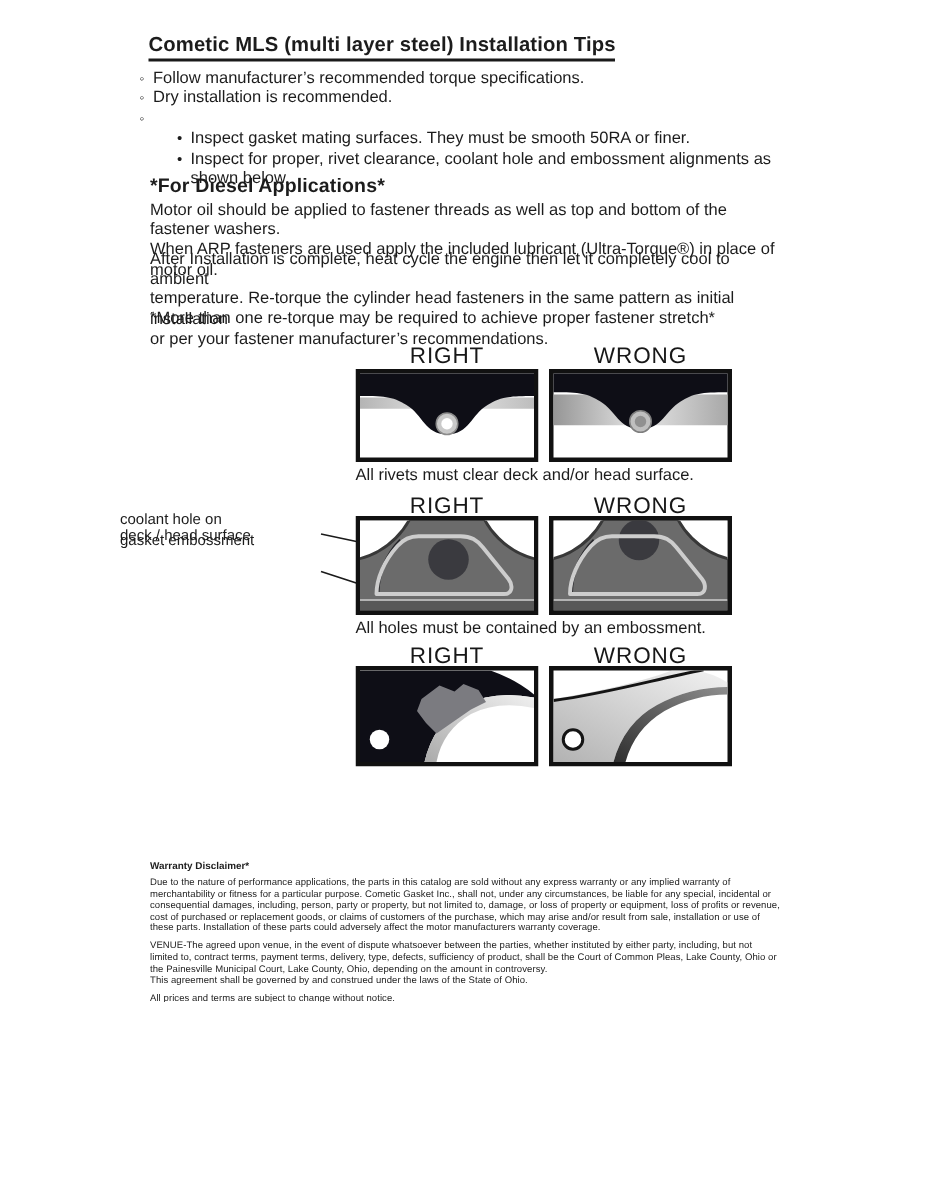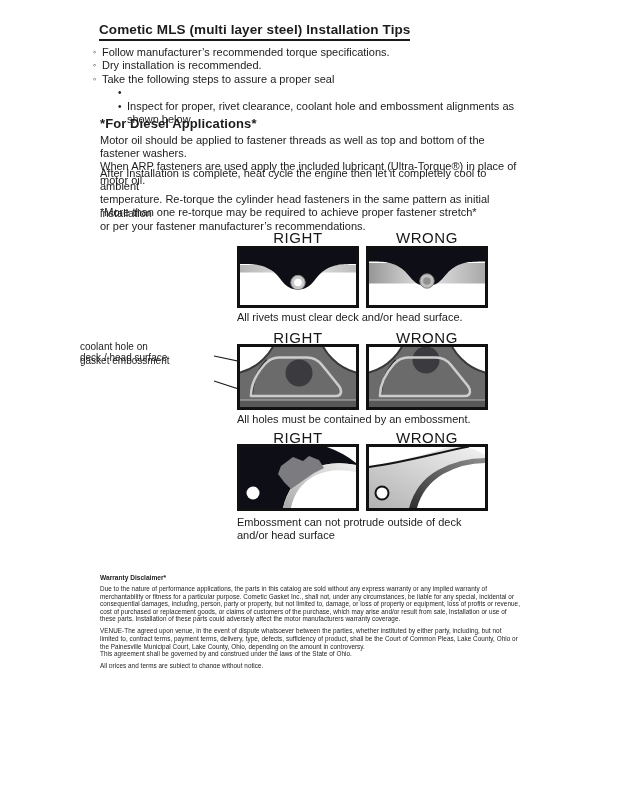--- a/index.html
+++ b/index.html
@@ -43,24 +43,24 @@
     <div class="b-row">
       <span class="mk">◦</span>
       <span>Follow manufacturer’s recommended torque specifications.</span>
     </div>
     <div class="b-row">
       <span class="mk">◦</span>
       <span>Dry installation is recommended.</span>
     </div>
     <div class="b-row">
       <span class="mk">◦</span>
-      <span>Take the following steps to assure a proper seal</span>
     </div>
     <div class="b-row sub">
       <span class="mk">•</span>
+      <span>Inspect gasket mating surfaces.  They must be smooth 50RA or finer.</span>
     </div>
     <div class="b-row sub">
       <span class="mk">•</span>
       <span>Inspect for proper, rivet clearance, coolant hole and embossment alignments as shown below.</span>
     </div>
   </div>
 
   <div class="abs diesel-heading">*For Diesel Applications*</div>
   <div class="abs para p1">Motor oil should be applied to fastener threads as well as top and bottom of the fastener washers.
 When ARP fasteners are used apply the included lubricant (Ultra-Torque®) in place of motor oil.</div>
@@ -193,22 +193,20 @@
         </clipPath>
       <rect x="1.5" y="1.5" width="119" height="64" fill="#ffffff" stroke="#111" stroke-width="3"></rect>
       <g clip-path="url(#clip3b)">
         <path d="M3,22 Q52,14 82,3 L98,3 Q110,5 119,11 L119,14 Q94,14 72,26 Q50,38 43,64 L3,64 Z" fill="url(#g3b)"></path>
         <path d="M3,23 C40,18 70,9 103,2.5" fill="none" stroke="#141414" stroke-width="2"></path>
         <path d="M43,64 Q50,38 72,26 Q94,14 119,14 L119,19 Q97,19 77,30 Q57,42 51,64 Z" fill="url(#g3c)"></path>
         <circle cx="16" cy="49" r="6.5" fill="#ffffff" stroke="#141414" stroke-width="2"></circle>
       </g>
     </svg>
   </div>
-  <div class="abs caption" style="left:237px;top:516px;width:260px;">Embossment can not protrude outside of deck
-and/or head surface</div>
 
   <div class="abs warranty">
     <h4>Warranty Disclaimer*</h4>
     <p>Due to the nature of performance applications, the parts in this catalog are sold without any express warranty or any implied warranty of merchantability or fitness for a particular purpose.  Cometic Gasket Inc., shall not, under any circumstances, be liable for any special, incidental or consequential damages, including, person, party or property, but not limited to, damage, or loss of property or equipment, loss of profits or revenue, cost of purchased or replacement goods, or claims of customers of the purchase, which may arise and/or result from sale, installation or use of these parts.  Installation of these parts could adversely affect the motor manufacturers warranty coverage.</p>
     <p>VENUE-The agreed upon venue, in the event of dispute whatsoever between the parties, whether instituted by either party, including, but not limited to, contract terms, payment terms, delivery, type, defects, sufficiency of product, shall be the Court of Common Pleas, Lake County, Ohio or the Painesville Municipal Court, Lake County, Ohio, depending on the amount in controversy.
 This agreement shall be governed by and construed under the laws of the State of Ohio.</p>
     <p>All prices and terms are subject to change without notice.</p>
     <p>Terms COD- Secured with a completed dealer/jobber application on File, COD-Company check with a current credit card number on file.  Open accounts may be established by well rated firms.  A credit application is available upon request.  Open accounts are due payable Net 30 days from date of invoice.  No statement will be sent.  If an account becomes 60 or more days past due, it is subject to being placed on credit hold.  No orders will be shipped or new orders accepted until past due balance is paid.  If an account becomes 90 or more days past due, it is subject to being placed for collections.  All costs of collection are the responsibility of the customer, including attorney fees, court costs, and other expenses of litigation.</p>
     <p>Returns- Authorized (RGA) must be obtained in advance on all returns.  A packing slip or invoice number must accompany the merchandise.  No returns after 30 days from invoice date.  All returns are subject to a 25% restocking charge.  All custom designed and custom manufactured gaskets are non-returnable.</p>
     <p>Only catalog parts are returnable.

